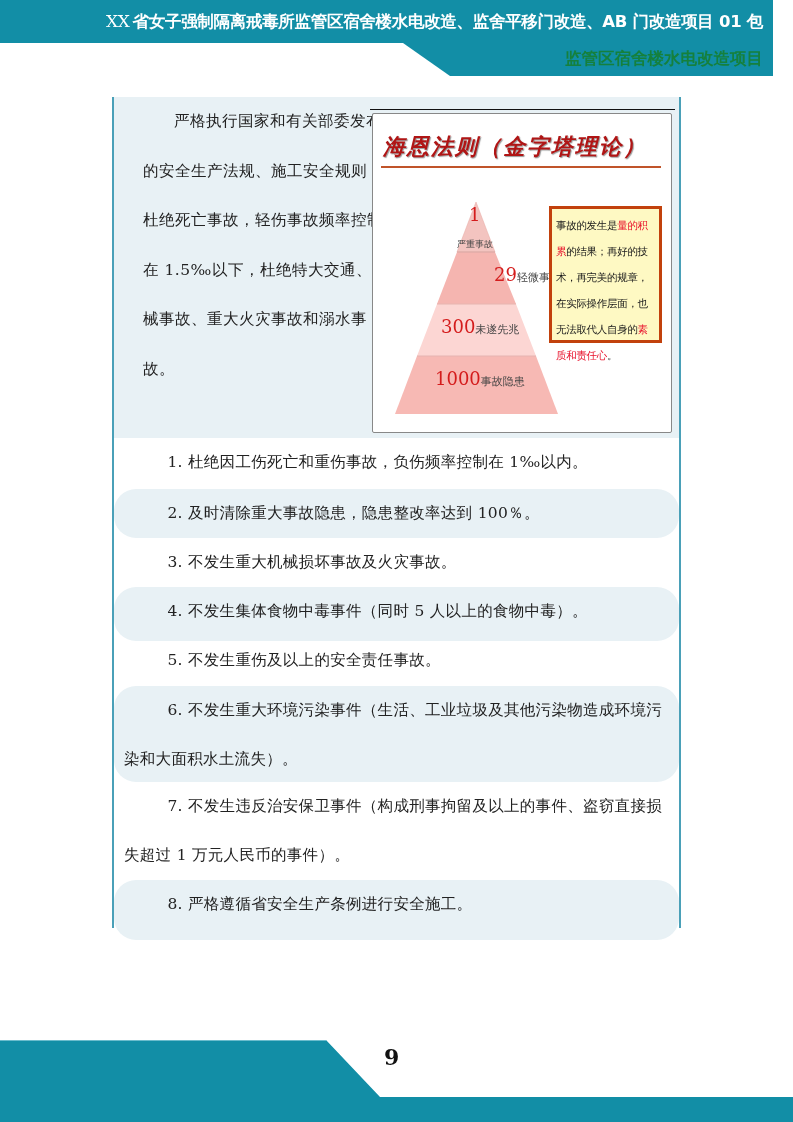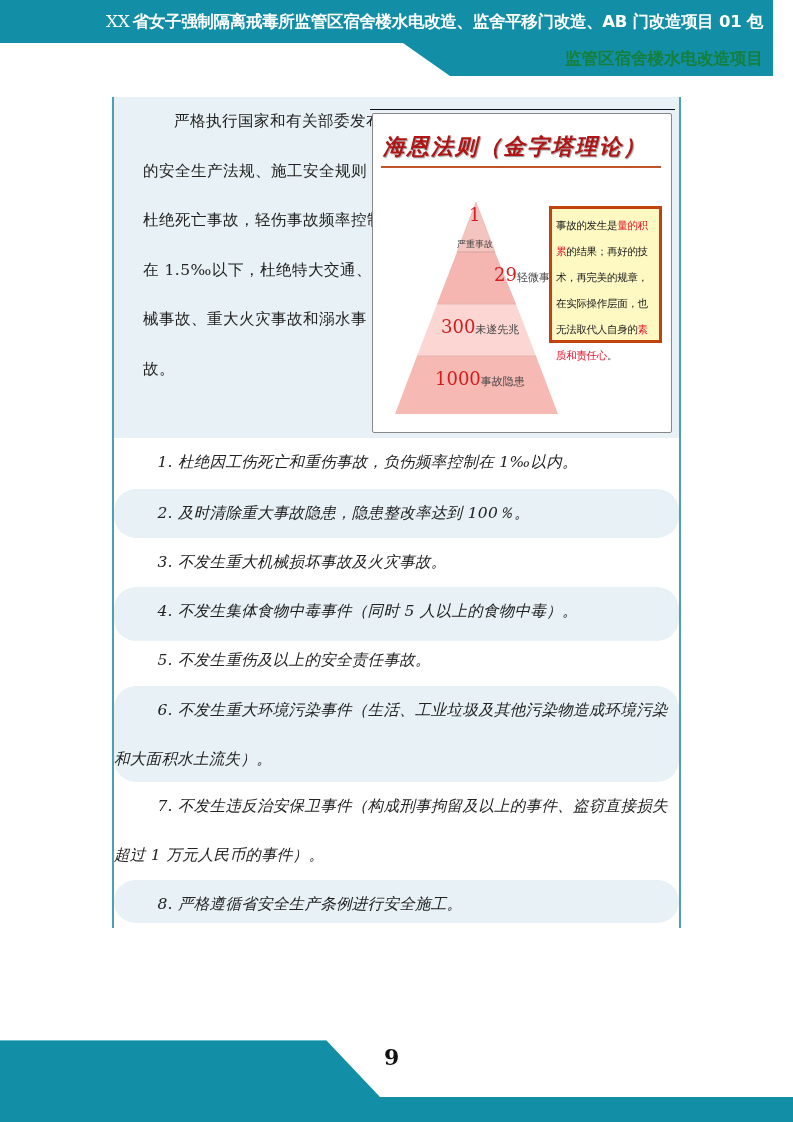--- a/index.html
+++ b/index.html
@@ -73,21 +73,21 @@
     padding: 3px 4px; font-size: 10.5px; line-height: 26px; color: #1a1a1a;
     font-family: "DejaVu Sans", sans-serif; letter-spacing: -0.3px;
   }
   .note-box .red { color: #e8102a; }
 
   .row {
     position: absolute; left: 0; width: 565px;
     font-size: 15.5px; color: #222; letter-spacing: 0.3px;
   }
   .row.alt { background: #e8f1f5; border-radius: 22px; }
-  .row .txt { padding-left: 0; padding-right: 4px; text-indent: 2.8em; line-height: 49px; font-style: italic; }
+  .row .txt { padding-left: 10px; padding-right: 4px; text-indent: 2.8em; line-height: 49px; }
 
   
   .ftr-left {
     position: absolute; left: 0; top: 1040px; width: 400px; height: 82px;
     background: #128ea6;
     clip-path: polygon(0 0, 326px 0, 380px 57px, 100% 57px, 100% 100%, 0 100%);
   }
   .ftr-right {
     position: absolute; left: 380px; top: 1097px; width: 413px; height: 25px;
     background: #128ea6;
@@ -163,21 +163,21 @@
     </div>
   <div class="row" style="top:539px;height:50px;">
       <div class="txt">5. 不发生重伤及以上的安全责任事故。</div>
     </div>
   <div class="row alt" style="top:589px;height:96px;">
       <div class="txt">6. 不发生重大环境污染事件（生活、工业垃圾及其他污染物造成环境污染和大面积水土流失）。</div>
     </div>
   <div class="row" style="top:685px;height:98px;">
       <div class="txt">7. 不发生违反治安保卫事件（构成刑事拘留及以上的事件、盗窃直接损失超过 1 万元人民币的事件）。</div>
     </div>
-  <div class="row alt" style="top:783px;height:43px;">
+  <div class="row alt" style="top:783px;height:60px;">
       <div class="txt">8. 严格遵循省安全生产条例进行安全施工。</div>
     </div>
 </div>
 
 <div class="ftr-left"></div>
 <div class="ftr-right"></div>
 <div class="ftr-line"></div>
 <div class="page-num">9</div>
 
 </body></html>

